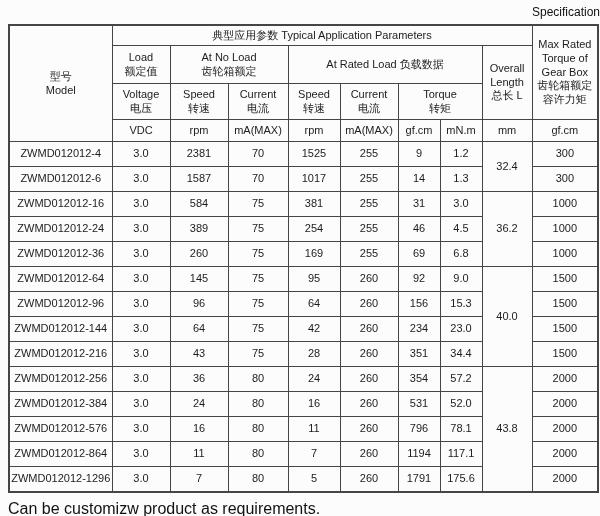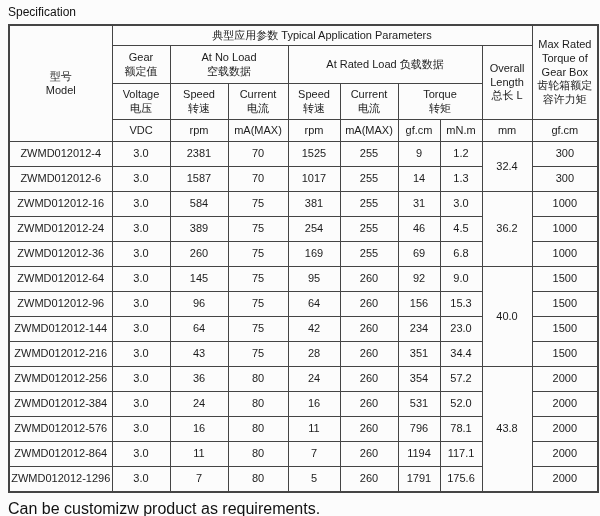--- a/index.html
+++ b/index.html
@@ -10,20 +10,21 @@
     height: 516px;
     font-family: "Liberation Sans", "DejaVu Sans", sans-serif;
     color: #1c1c1c;
     -webkit-font-smoothing: antialiased;
   }
   .page-title {
     font-size: 12px;
     font-weight: normal;
     margin: 5px 0 5px 8px;
     color: #111;
+    text-align: right;
   }
   table.spec {
     border-collapse: collapse;
     table-layout: fixed;
     margin-left: 8px;
     width: 589px;
     border: 2px solid #454545;
     background: #fcfcfc;
   }
   table.spec th, table.spec td {
@@ -71,24 +72,24 @@
       <th rowspan="4" class="multi">型号
 Model</th>
       <th colspan="8">典型应用参数 Typical Application Parameters</th>
       <th rowspan="3" class="multi">Max Rated
 Torque of
 Gear Box
 齿轮箱额定
 容许力矩</th>
     </tr>
     <tr class="r2">
-      <th class="multi">Gear
+      <th class="multi">Load
 额定值</th>
       <th colspan="2" class="multi">At No Load
-空载数据</th>
+齿轮箱额定</th>
       <th colspan="4">At Rated Load 负载数据</th>
       <th rowspan="2" class="multi">Overall
 Length
 总长 L</th>
     </tr>
     <tr class="r3">
       <th class="multi">Voltage
 电压</th>
       <th class="multi">Speed
 转速</th>

